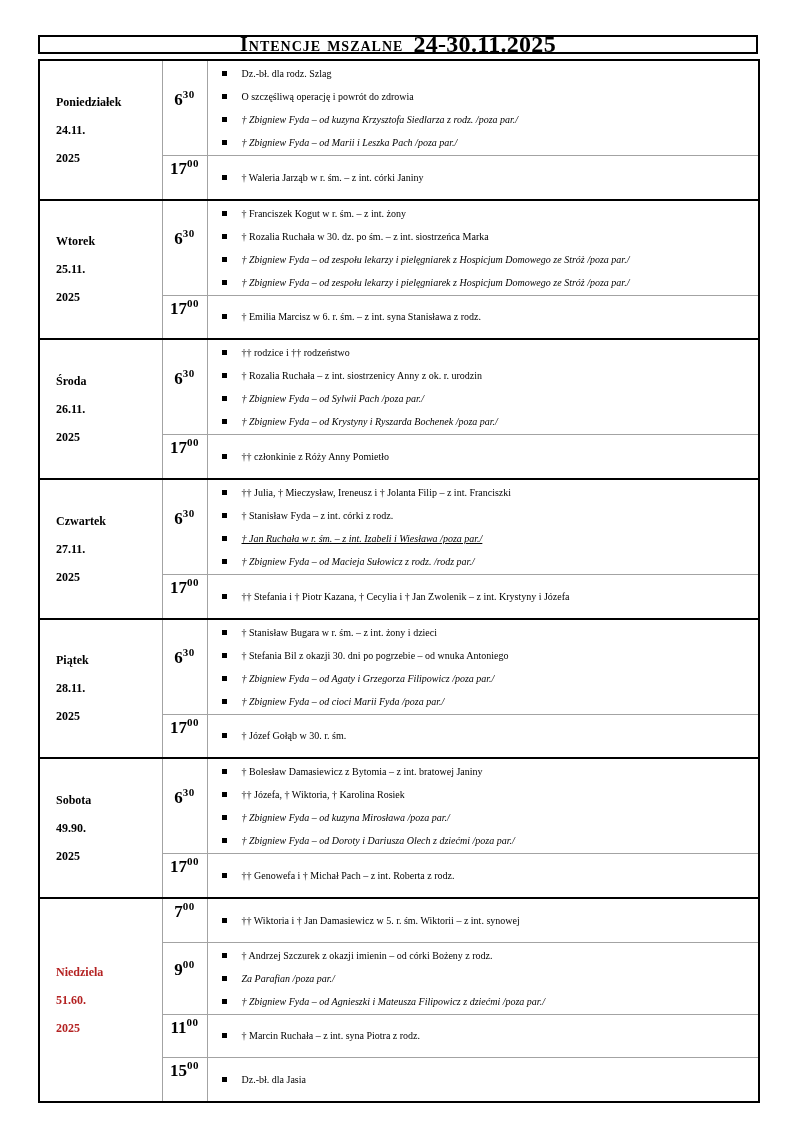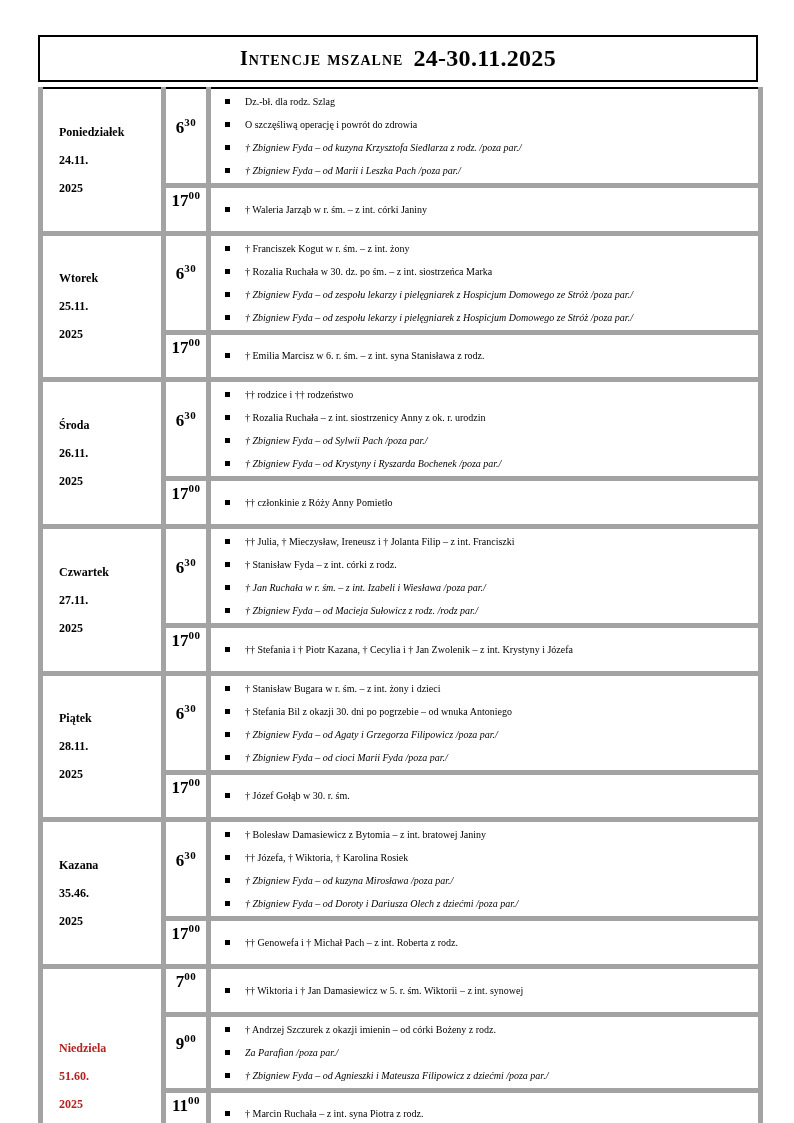--- a/index.html
+++ b/index.html
@@ -8,36 +8,36 @@
     width: 794px; height: 1123px;
     background: #ffffff; color: #000;
     font-family: "Liberation Serif", serif;
     overflow: hidden;
   }
   .page { margin: 35px 36px 0 38px; width: 720px; }
 
   .title-box {
     box-sizing: border-box;
     border: 2px solid #000;
-    height: 47px;
+    height: 19px;
     display: flex; align-items: center; justify-content: center;
     margin-bottom: 5px;
     font-weight: bold;
   }
   .title-sc { font-variant: small-caps; font-size: 20px; letter-spacing: 1px; }
   .title-dates { font-size: 24px; margin-left: 10px; letter-spacing: 0.3px; }
 
   table.main {
     border-collapse: collapse; table-layout: fixed;
     width: 720px; border: 2px solid #000;
   }
   col.c-day  { width: 123px; }
   col.c-time { width: 45px; }
   col.c-int  { width: 552px; }
-  td { border: 5px solid #a3a3a3; }
+  td { border: 1px solid #a3a3a3; }
   tr.day-start td { border-top: 2px solid #000; }
 
   td.day {
     font-weight: bold; font-size: 12px;
     text-align: left; vertical-align: middle;
     line-height: 28px;
     padding-left: 16px;
   }
   td.day.red { color: var(--sunday-red); }
 
@@ -50,21 +50,21 @@
 
   td.items { padding: 1px 8px 1px 13px; vertical-align: middle; }
   .item { display: flex; font-size: 10px; line-height: 23px; }
   .bullet { flex: 0 0 21px; position: relative; }
   .bullet::before {
     content: ""; position: absolute; left: 1px; top: 9px;
     width: 5px; height: 5px; background: #000;
   }
   .text { flex: 1; text-align: justify; }
   .italic { font-style: italic; }
-  .underline { }
+  .underline { text-decoration: underline; }
 
   .footer { margin-top: 28px; font-size: 12px; display: flex; align-items: baseline; }
   .footer-label { font-weight: bold; letter-spacing: 0.2px; }
   .footer-value { margin-left: 24px; }
 </style>
 </head>
 <body>
 
 <div class="page">
 
@@ -250,22 +250,22 @@
           <td class="time"><span>17</span><sup>00</sup></td>
           <td class="items">
             <div class="item">
               <span class="bullet"></span>
               <span class="text">† Józef Gołąb w 30. r. śm.</span>
             </div>
           </td>
         </tr>
         <tr class="day-start">
           <td class="day" rowspan="2">
-            <div>Kazana</div>
-            <div>35.46.</div>
+            <div>Sobota</div>
+            <div>49.90.</div>
             <div>2025</div>
           </td>
           <td class="time"><span>6</span><sup>30</sup></td>
           <td class="items">
             <div class="item">
               <span class="bullet"></span>
               <span class="text">† Bolesław Damasiewicz z Bytomia – z int. bratowej Janiny</span>
             </div>
             <div class="item">
               <span class="bullet"></span>

